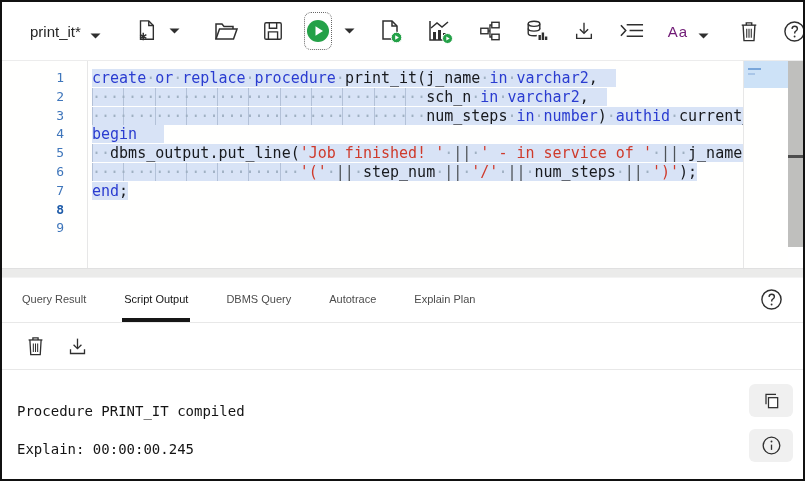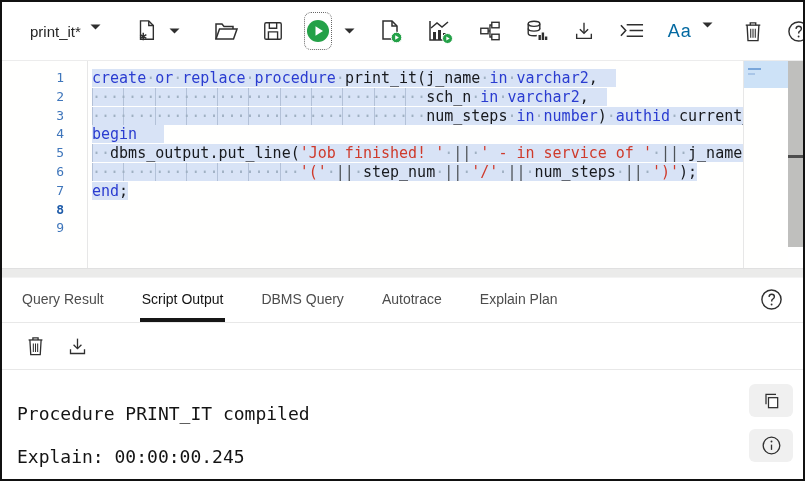--- a/index.html
+++ b/index.html
@@ -5,21 +5,21 @@
   :root{
     --green:#24a148; --kw:#2a3cd0; --ident:#17191d; --str:#cf3a2b; --op:#4d5257;
     --ws:#9fb0c2; --sel:#d8e3f6; --ln:#3f76bb; --lncur:#1d5aa8; --ink:#2f2f2f;
   }
   *{box-sizing:border-box;margin:0;padding:0}
   body{font-family:"Liberation Sans",sans-serif;background:#fff;width:805px;height:481px}
   .window{width:805px;height:481px;border:2px solid #111;display:flex;flex-direction:column;background:#fff;overflow:hidden}
 
   
   .toolbar{height:58px;flex:0 0 58px;display:flex;align-items:center;padding-left:28px;background:#fff}
-  .tb-item{display:flex;align-items:flex-start;cursor:pointer;color:var(--ink)}
+  .tb-item{display:flex;align-items:flex-end;cursor:pointer;color:var(--ink)}
   .ws-name{font-size:15px;color:#262626;margin-right:9px}
   .caret{margin-left:0}
   .gap-lg{margin-left:34px}.gap-md{margin-left:24px}.gap-sm{margin-left:12px}
   .run-ring{width:46px;height:38px;border:1px dotted #666;border-radius:7px;display:flex;align-items:center;justify-content:center;margin-left:20px}
   svg{display:block}
 
   
   .editor{flex:0 0 208px;display:flex;border-top:1px solid #ececec;background:#fffffe;overflow:hidden}
   .gutter{flex:0 0 86px;padding:8px 23px 0 0;text-align:right;font-family:"DejaVu Sans Mono",monospace;font-size:13px;line-height:18.8px;color:var(--ln);border-right:1px solid #e7e7e7}
   .ln.cur{color:var(--lncur);font-weight:bold}
@@ -35,30 +35,30 @@
   .mm-dash2{position:absolute;left:4px;top:12px;width:7px;height:2px;background:#a9c6e8}
   .vscroll{flex:0 0 15px;position:relative;background:#fff}
   .vthumb{position:absolute;top:0;left:0;width:100%;height:186px;background:#bfbfbd}
   .vmark{position:absolute;top:94px;left:0;width:100%;height:3px;background:#4d4d4d}
 
   
   .splitter{flex:0 0 10px;background:#ebebea;border-top:1px solid #e0e0e0;border-bottom:1px solid #f3f3f3}
 
   
   .tabbar{flex:0 0 45px;display:flex;align-items:stretch;padding-left:18px;position:relative;border-bottom:1px solid #e8e8e8;background:#fff}
-  .tab{font-size:14px;color:#4d4d4d;display:flex;align-items:center;margin-right:34px;border-bottom:4px solid transparent;padding:2px 2px 0 2px;cursor:pointer}
+  .tab{font-size:11px;color:#4d4d4d;display:flex;align-items:center;margin-right:34px;border-bottom:4px solid transparent;padding:2px 2px 0 2px;cursor:pointer}
   .tab.active{color:#141414;font-weight:normal;border-bottom-color:#161616}
   .tab-help{position:absolute;right:20px;top:10px;cursor:pointer}
 
   
   .out-toolbar{flex:0 0 47px;display:flex;align-items:center;gap:22px;padding-left:24px;border-bottom:1px solid #e8e8e8;background:#fff}
 
   
   .out-area{flex:1 1 auto;position:relative;padding:33px 0 0 15px;background:#fff}
-  .out-line{font-family:"DejaVu Sans Mono",monospace;font-size:18px;color:#141414;margin-bottom:22px}
+  .out-line{font-family:"DejaVu Sans Mono",monospace;font-size:14px;color:#141414;margin-bottom:22px}
   .side-btns{position:absolute;right:10px;top:14px;display:flex;flex-direction:column;gap:12px}
   .side-btn{width:44px;height:33px;background:#f0f0f0;border-radius:6px;display:flex;align-items:center;justify-content:center;cursor:pointer}
 </style>
 </head>
 <body>
 
 <div class="window">
 
   <div class="toolbar">
     <div class="tb-item">
@@ -171,21 +171,21 @@
     </div>
 
     <div class="tb-item gap-md">
       <svg width="25" height="20" viewBox="0 0 26 20" fill="none" stroke="#2f2f2f" stroke-width="1.6">
         <path d="M2 4l5 5.5L2 15"></path>
         <path d="M8 3.5h17M11 9.5h14M8 15.5h17"></path>
       </svg>
     </div>
 
     <div class="tb-item gap-md">
-      <span style="font-size:18px;color:#0369a1;letter-spacing:1px">Aa</span>
+      <span style="font-size:15px;color:#701a75;letter-spacing:1px">Aa</span>
       <span class="caret" style="margin-left:10px">
         <svg width="11" height="8" viewBox="0 0 11 8">
             <path d="M0.5 1.5l5 5 5-5z" fill="#2f2f2f"></path>
           </svg>
       </span>
     </div>
 
     <div class="tb-item" style="margin-left:30px">
       <svg width="20" height="23" viewBox="0 0 22 24" fill="none" stroke="#2f2f2f" stroke-width="1.5">
         <path d="M3 5h16"></path>

